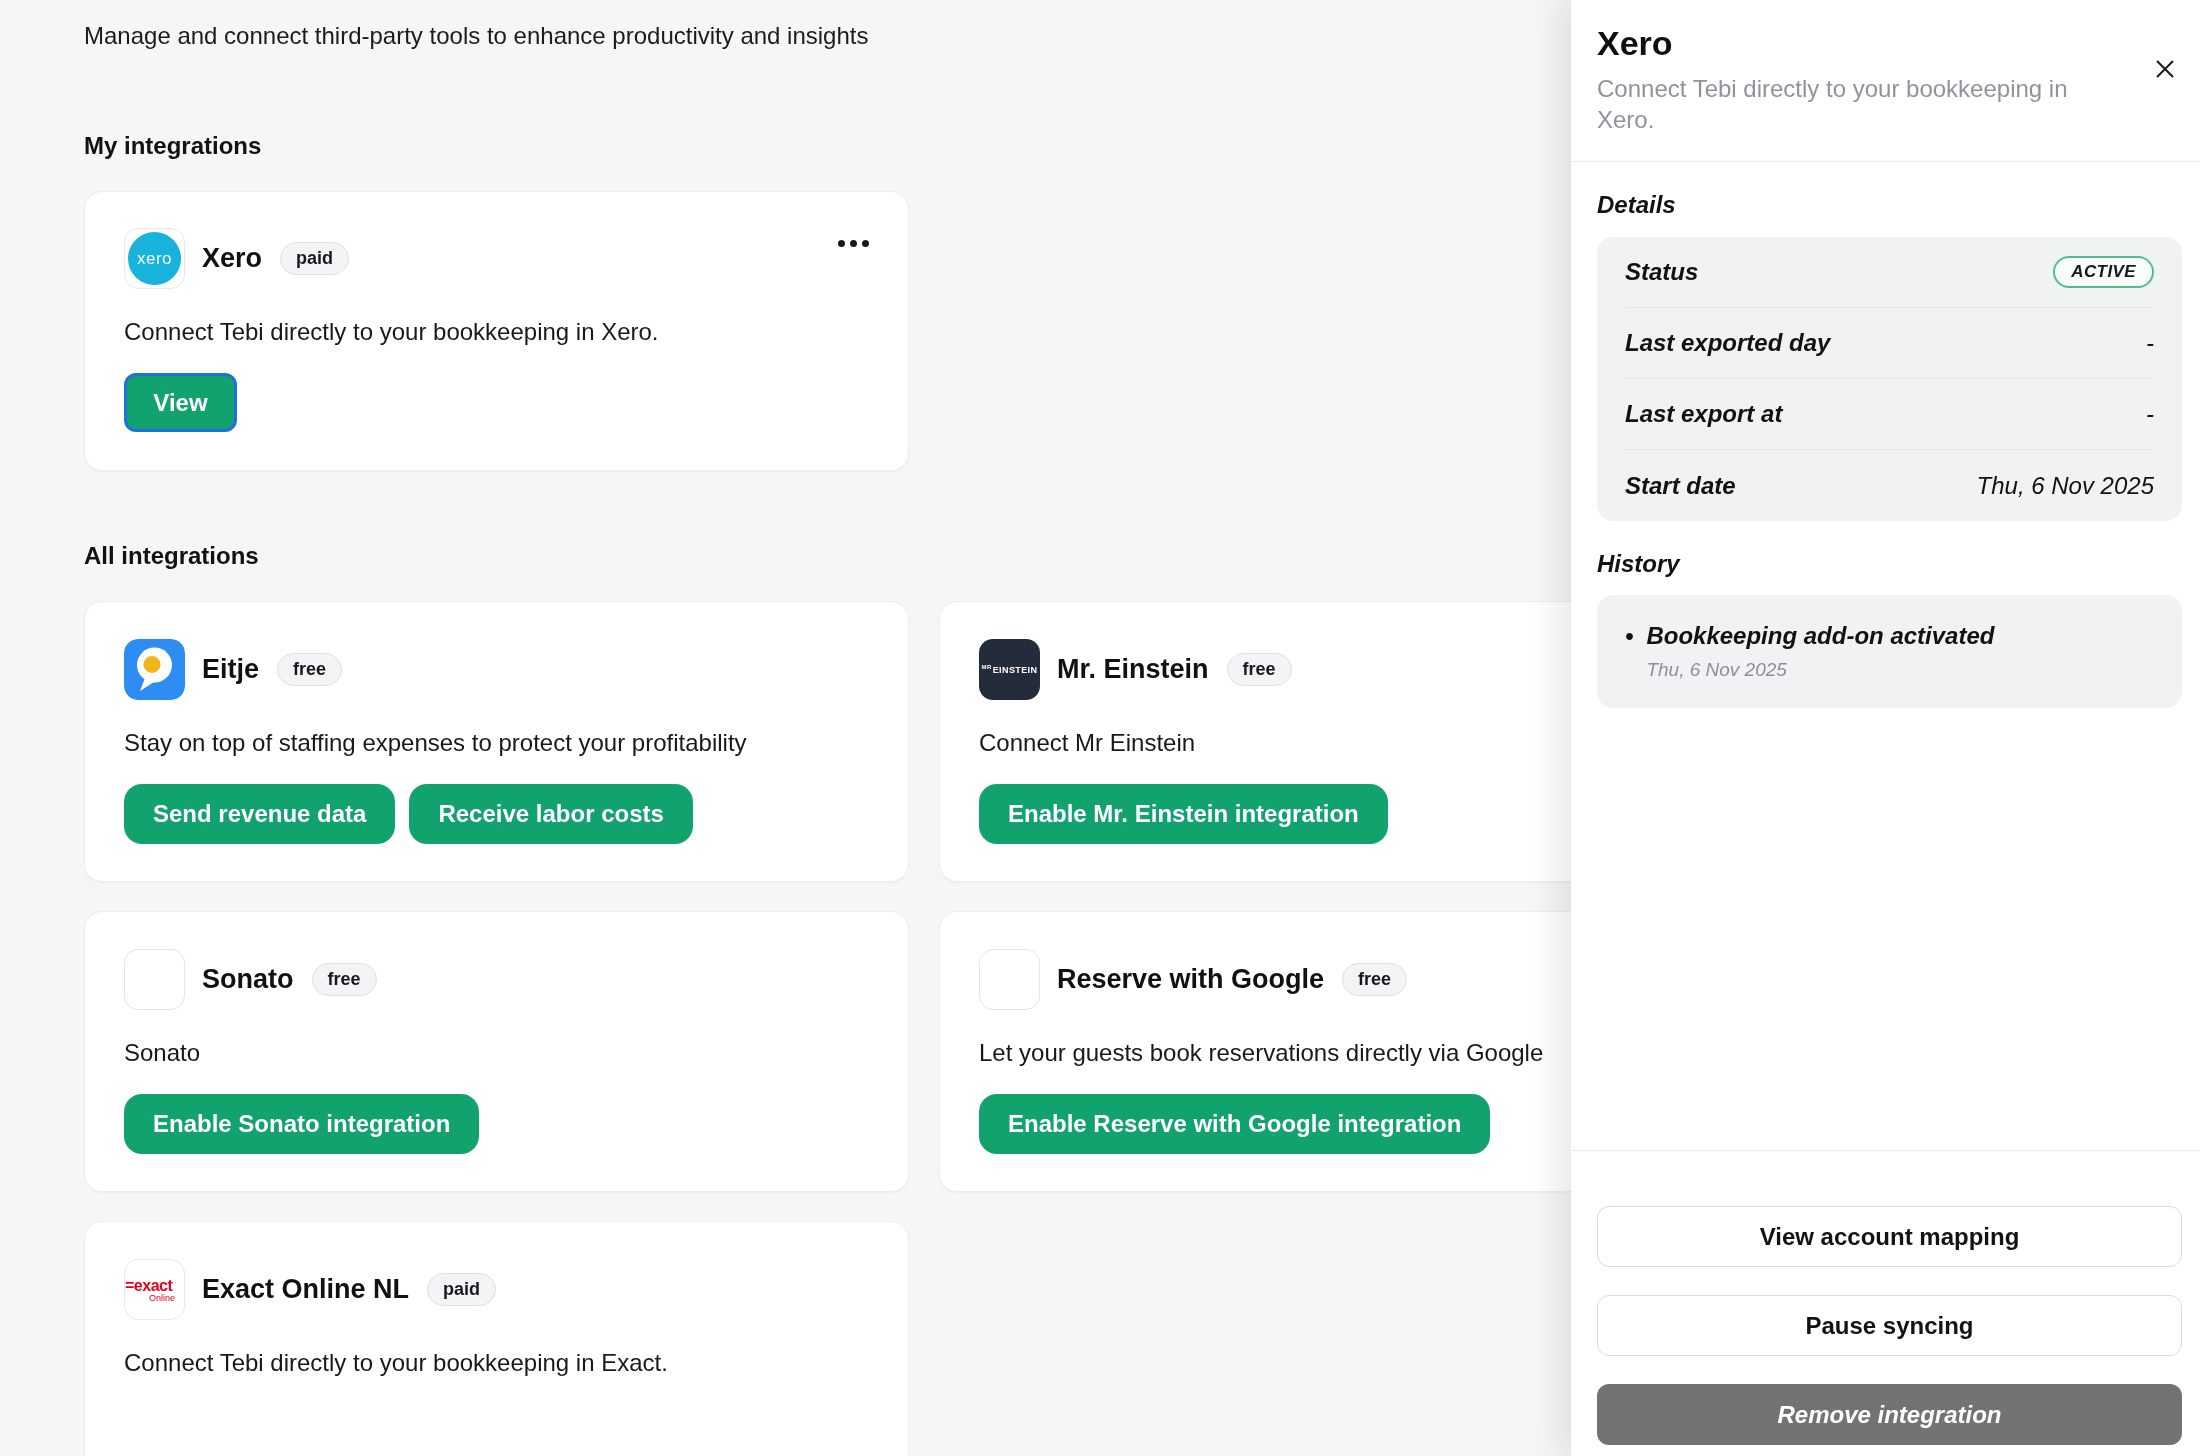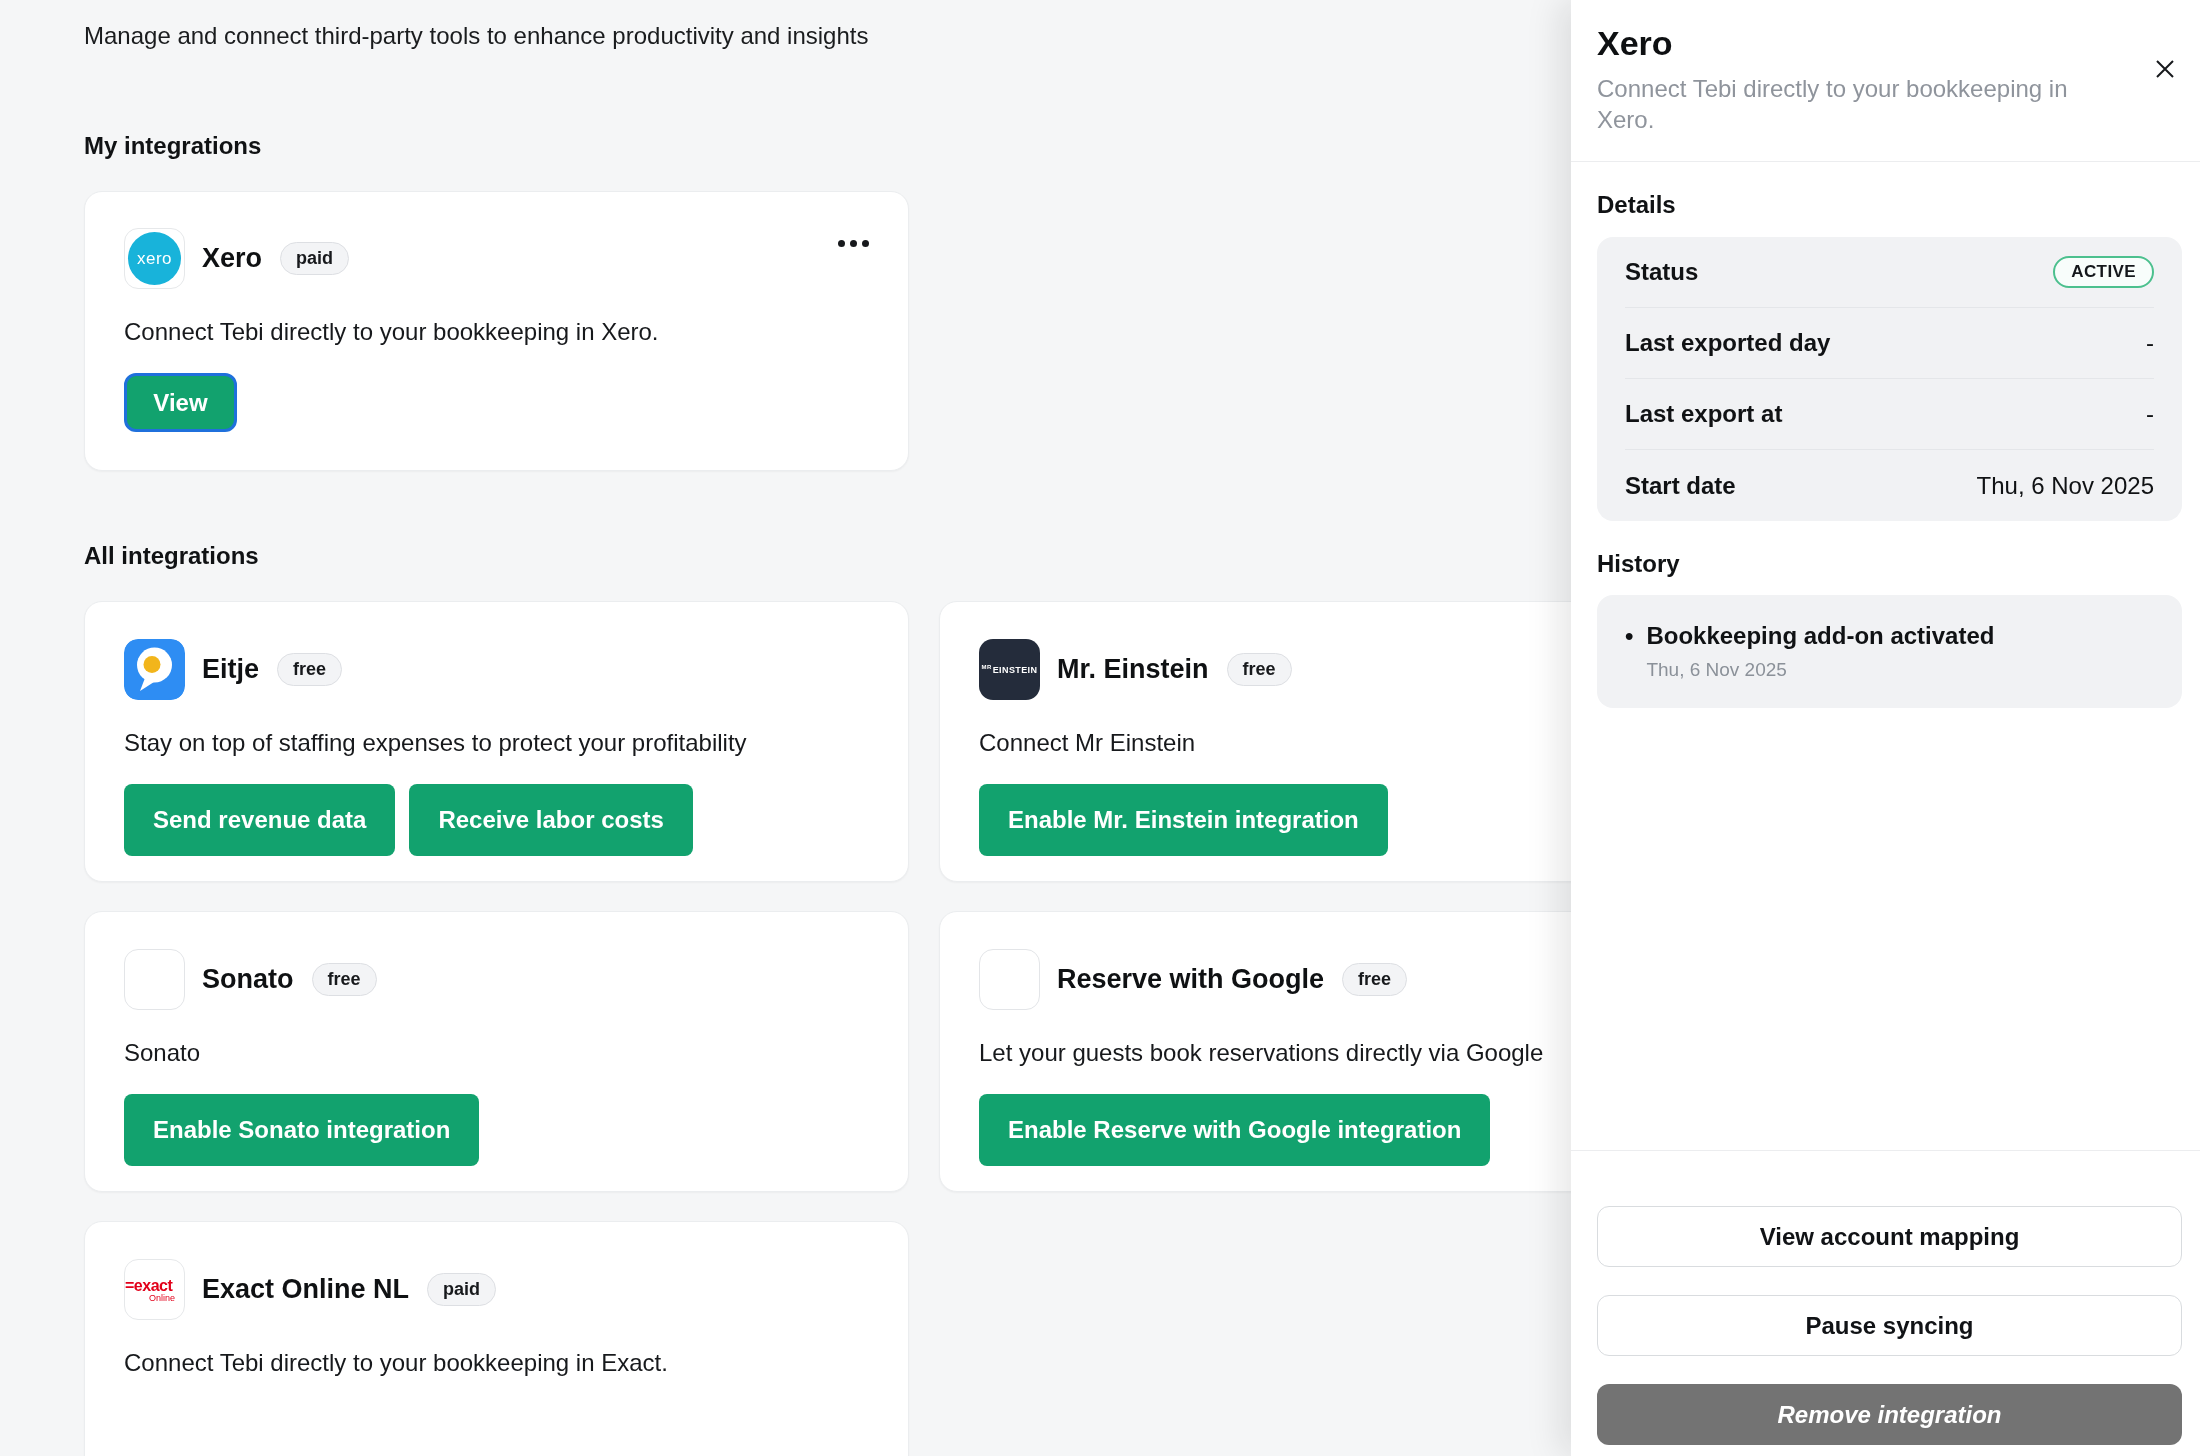--- a/index.html
+++ b/index.html
@@ -27,22 +27,22 @@
   .xero-iconbox { background:#fff; border:1px solid #e6e8ea; display:flex; align-items:center; justify-content:center; }
   .xero-circle { width:53px; height:53px; border-radius:50%; background:#18b3da; color:#fff;
     display:flex; align-items:center; justify-content:center; font-size:17px; letter-spacing:.5px; }
   .card-name { font-size:27px; font-weight:700; color:#0f1113; margin-left:17px; }
   .badge { margin-left:18px; background:#f3f4f6; border:1px solid #dddfe3; border-radius:999px;
     padding:5px 15px; font-size:18px; font-weight:700; color:#17191c; }
   .dots { margin-left:auto; align-self:flex-start; margin-top:12px; display:flex; gap:5px; cursor:pointer; }
   .dots i { width:7px; height:7px; border-radius:50%; background:#17191c; }
   .card-desc { font-size:24px; color:#17191c; margin-top:29px; white-space:nowrap; }
   .card-actions { display:flex; gap:14px; margin-top:27px; }
-  .btn { border:none; border-radius:8px; font-weight:700; font-size:24px;
-    font-family:inherit; color:#fff; background:#12a26e; height:72px; padding:16px 29px; cursor:pointer; }
+  .btn { border:none; border-radius:18px; font-weight:700; font-size:24px;
+    font-family:inherit; color:#fff; background:#12a26e; height:60px; padding:16px 29px; cursor:pointer; }
   .view-btn { height:59px; width:113px; padding:10px; border:3px solid #1f70dc; border-radius:12px; }
 
   .grid { display:flex; flex-wrap:wrap; gap:29px 30px; width:1680px; margin-top:31px; }
   .g-card { width:825px; height:281px; padding:37px 39px; }
 
   .ein-icon { background:#242c3b; display:flex; flex-direction:column; align-items:center; justify-content:center; color:#fff; }
   .ein-line { font-size:9px; font-weight:700; letter-spacing:.4px; }
   .ein-mr { font-size:6px; vertical-align:super; margin-right:1px; }
   .empty-icon { background:#fff; border:1px solid #e3e5e8; }
   .exact-icon { background:#fff; border:1px solid #e6e8ea; display:flex; flex-direction:column;
@@ -51,21 +51,21 @@
   .exact-sub { font-size:9px; color:#e2001a; align-self:flex-end; margin-right:9px; margin-top:-2px; }
 
   
   .panel { position:absolute; top:0; right:0; width:629px; height:1456px; background:#fff;
     box-shadow:-12px 0 32px rgba(15,17,21,.10); z-index:20; }
   .panel-head { position:relative; padding:24px 70px 26px 26px; border-bottom:1px solid #ecedef; }
   .panel-title { font-size:34px; font-weight:700; color:#0e1012; }
   .panel-sub { font-size:24px; color:#8f949c; margin-top:10px; line-height:1.3; width:510px; }
   .close-btn { position:absolute; top:54px; right:20px; width:30px; height:30px; background:none;
     border:none; cursor:pointer; display:flex; align-items:center; justify-content:center; }
-  .panel-body { padding:0 18px 16px 26px; }
+  .panel-body { padding:0 18px 16px 26px;font-style:italic; }
   .panel-section { font-size:24px; font-weight:700; color:#101214; margin-top:29px; }
   .details-box { margin-top:18px; background:#f1f2f4; border-radius:16px; padding:0 28px; }
   .d-row { height:71px; display:flex; align-items:center; justify-content:space-between;
     border-bottom:1px solid #e4e6e9; }
   .d-row:last-child { border-bottom:none; }
   .d-label { font-size:24px; font-weight:700; color:#101214; }
   .d-value { font-size:24px; color:#101214; }
   .status-pill { border:2px solid #4cc08e; background:#f8fdfb; border-radius:999px; padding:4px 16px;
     font-size:17px; font-weight:700; letter-spacing:.4px; color:#14171b; }
   .history-box { margin-top:17px; background:#f1f2f4; border-radius:16px; padding:27px 28px; }

